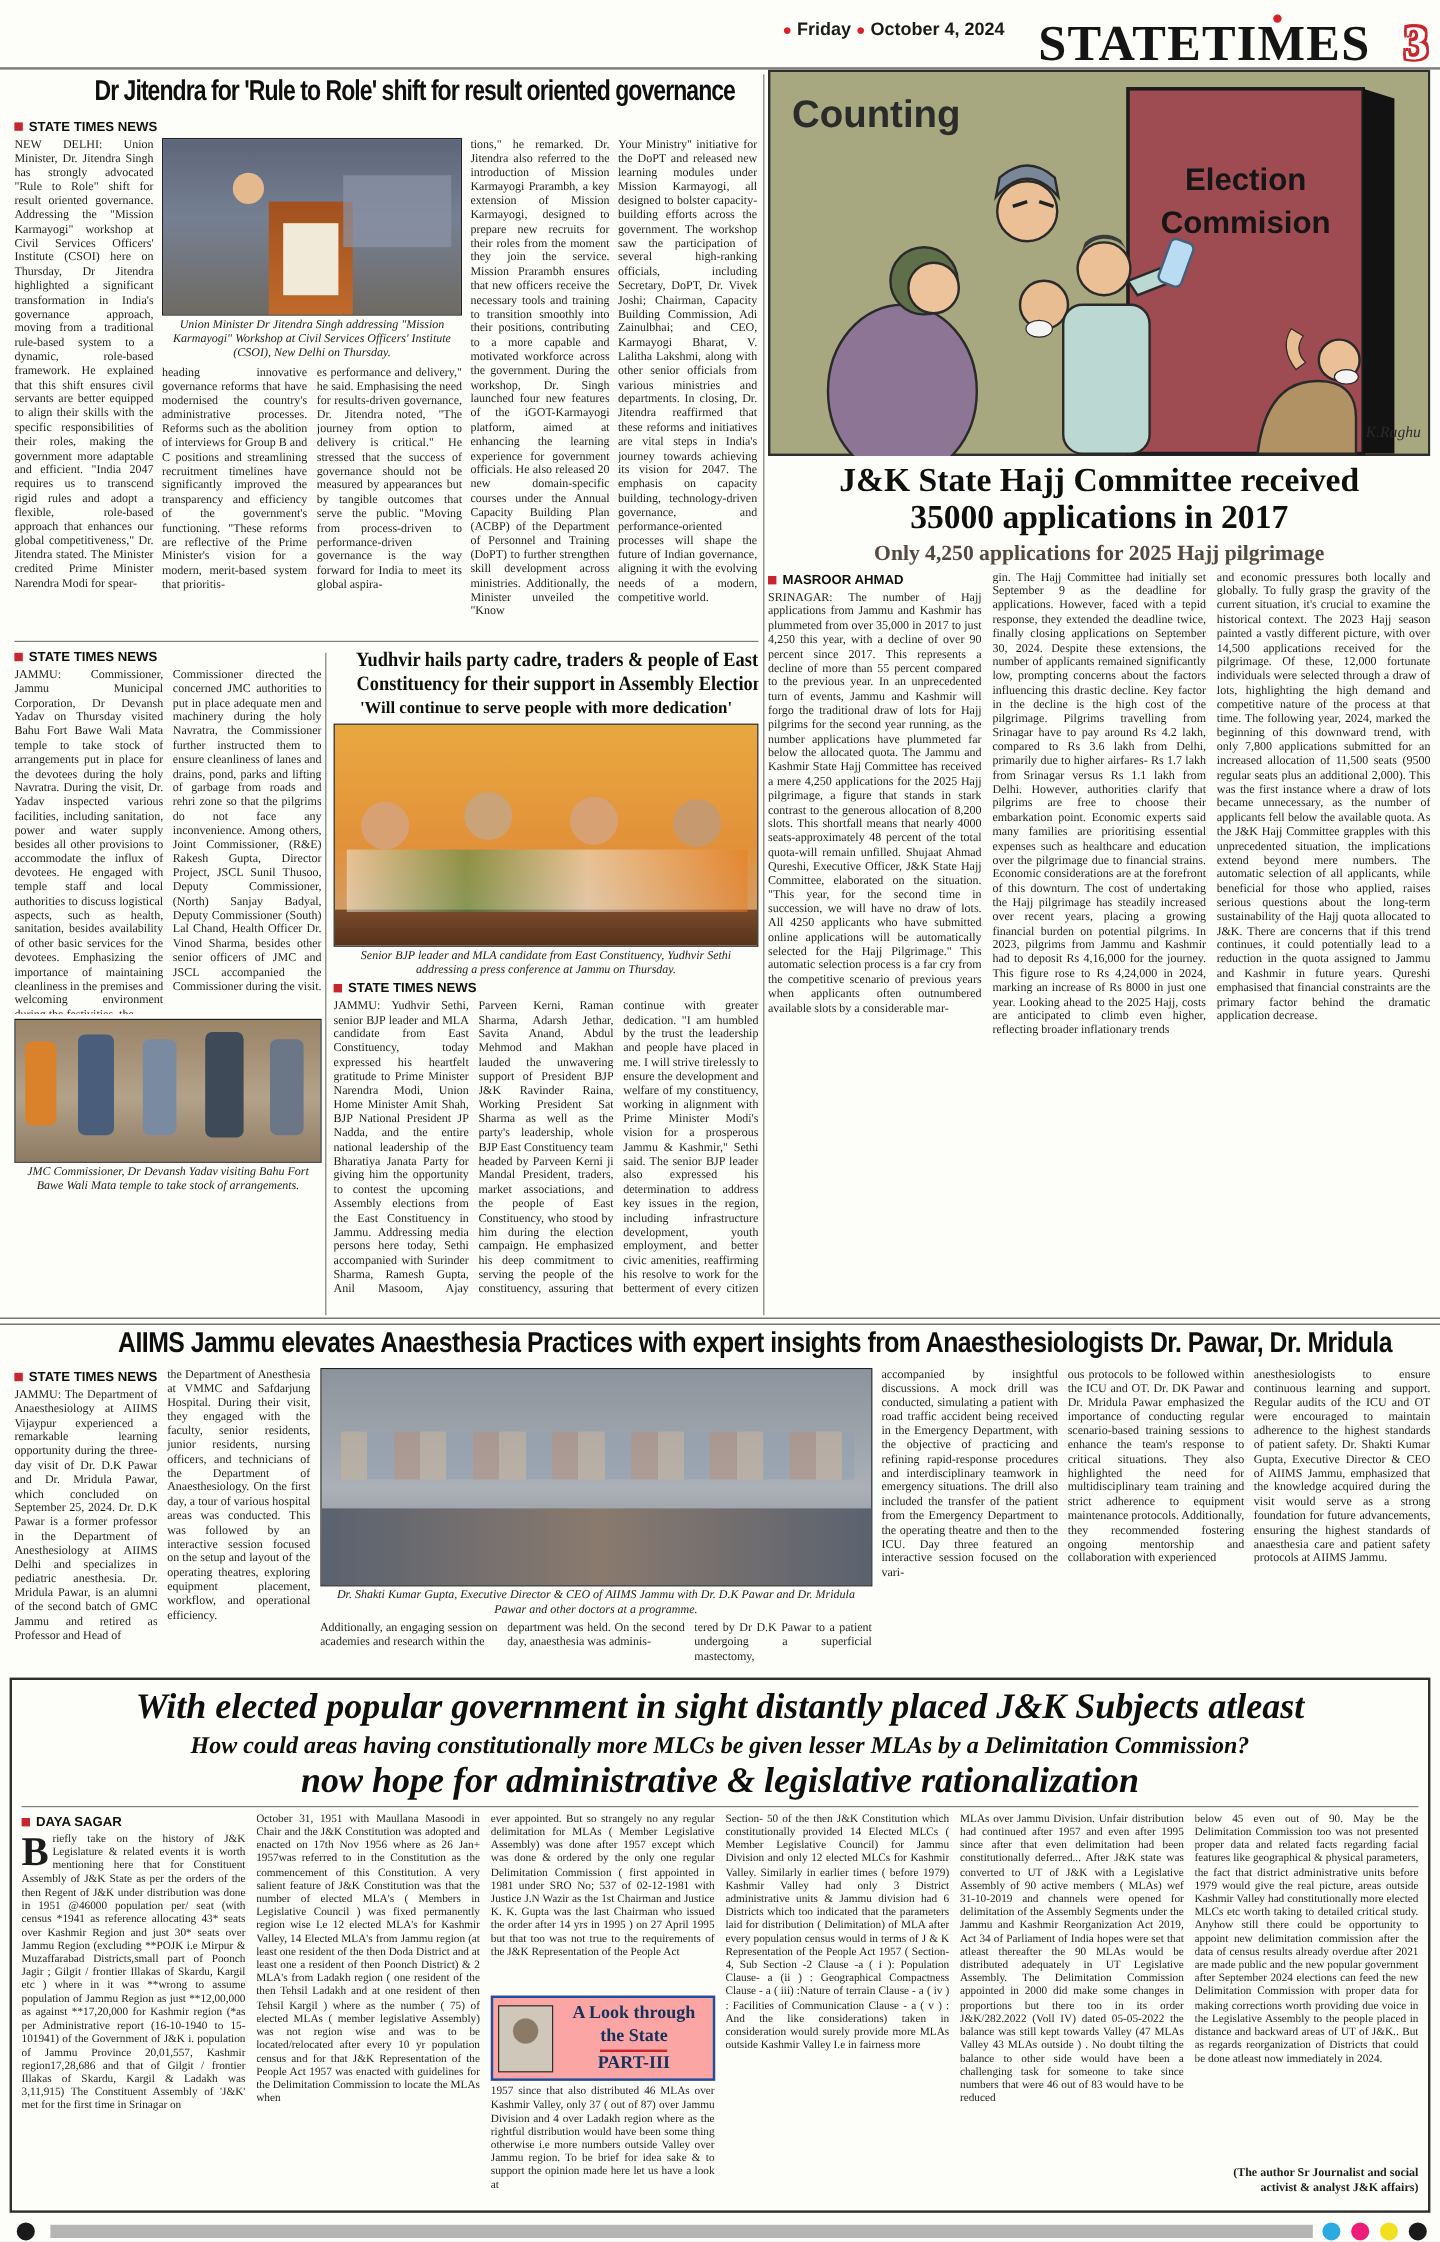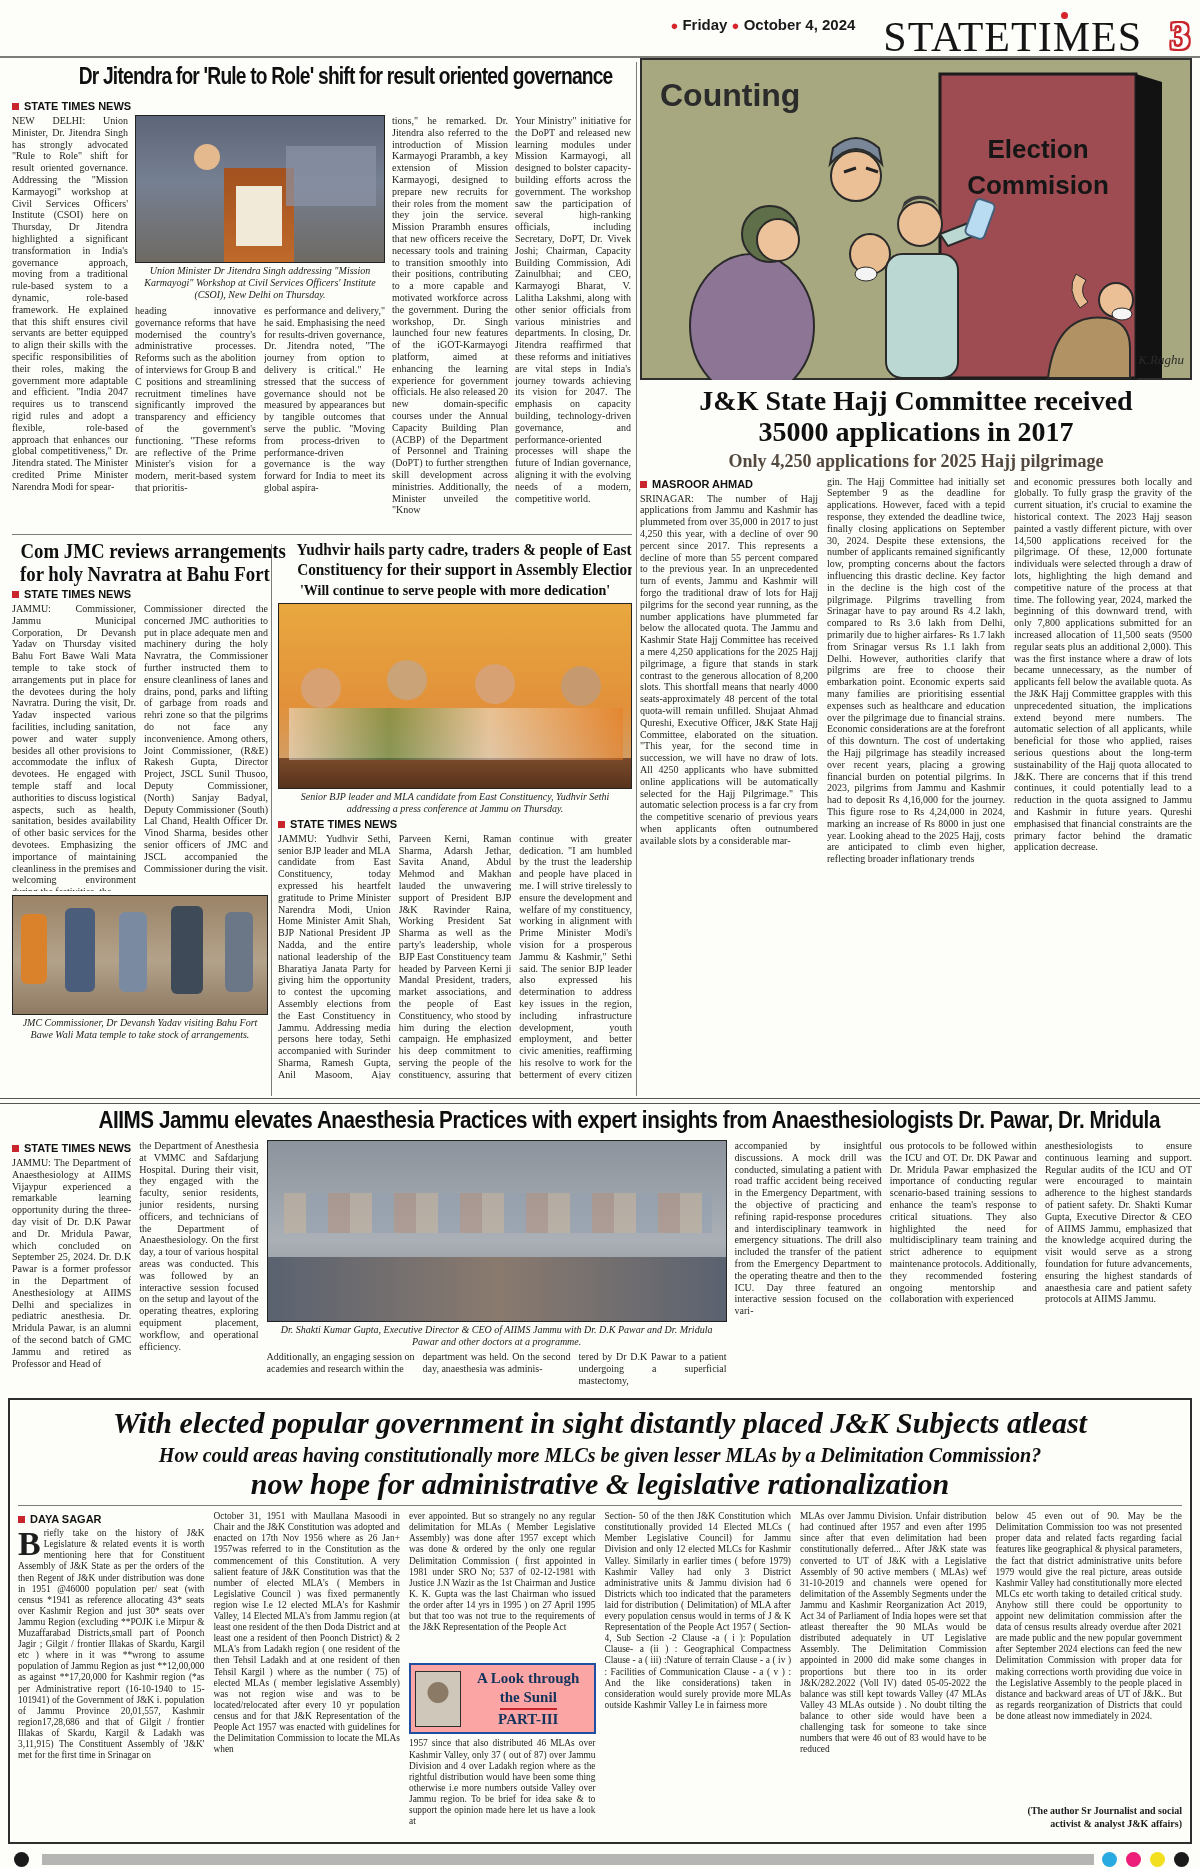--- a/index.html
+++ b/index.html
@@ -3,21 +3,21 @@
 <meta charset="utf-8">
 <style>
   html,body{margin:0;padding:0;background:#e8e8e4;}
   #page{position:relative;width:1200px;height:1868px;margin:0 auto;background:#fdfdfa;
         font-family:"Liberation Serif",serif;color:#1c1c1c;overflow:hidden;}
   .abs{position:absolute;}
   .rule{background:#7d7d78;}
   
   .dateline{font:700 15px "Liberation Sans",sans-serif;color:#1a1a1a;white-space:nowrap;}
   .dateline .dot{color:#d6232a;font-size:13px;}
-  .masthead{font-family:"Liberation Serif",serif;font-weight:400;font-size:42px;letter-spacing:1px;color:#151515;line-height:1;}
+  .masthead{font-family:"Liberation Serif",serif;font-weight:700;font-size:42px;letter-spacing:1px;color:#151515;line-height:1;}
   .mast-dot{position:absolute;width:7px;height:7px;border-radius:50%;background:#d6232a;}
   .pagenum{font:700 40px "Liberation Serif",serif;color:#fff;line-height:1;
            text-shadow:-2px -2px 0 #c9252c,2px -2px 0 #c9252c,-2px 2px 0 #c9252c,2px 2px 0 #c9252c,0 2px 0 #c9252c,0 -2px 0 #c9252c,2px 0 0 #c9252c,-2px 0 0 #c9252c;}
   
   .byline{font:700 11px "Liberation Sans",sans-serif;color:#111;margin:2px 0 3px 0;}
   .sq{display:inline-block;width:7px;height:7px;background:#c9252c;margin-right:5px;}
   .col{font:10px/1.18 "Liberation Serif",serif;text-align:justify;color:#1d1d1d;overflow:hidden;}
   .caption{font:italic 10px/1.2 "Liberation Serif",serif;text-align:center;color:#222;}
   .photo{border:1px solid #222;box-sizing:border-box;position:relative;overflow:hidden;}
   .hl-sans{font-family:"Liberation Sans",sans-serif;font-weight:700;color:#0f0f0f;}
@@ -144,24 +144,20 @@
       <div class="col" style="width:178px;height:596px;">gin. The Hajj Committee had initially set September 9 as the deadline for applications. However, faced with a tepid response, they extended the deadline twice, finally closing applications on September 30, 2024. Despite these extensions, the number of applicants remained significantly low, prompting concerns about the factors influencing this drastic decline. Key factor in the decline is the high cost of the pilgrimage. Pilgrims travelling from Srinagar have to pay around Rs 4.2 lakh, compared to Rs 3.6 lakh from Delhi, primarily due to higher airfares- Rs 1.7 lakh from Srinagar versus Rs 1.1 lakh from Delhi. However, authorities clarify that pilgrims are free to choose their embarkation point. Economic experts said many families are prioritising essential expenses such as healthcare and education over the pilgrimage due to financial strains. Economic considerations are at the forefront of this downturn. The cost of undertaking the Hajj pilgrimage has steadily increased over recent years, placing a growing financial burden on potential pilgrims. In 2023, pilgrims from Jammu and Kashmir had to deposit Rs 4,16,000 for the journey. This figure rose to Rs 4,24,000 in 2024, marking an increase of Rs 8000 in just one year. Looking ahead to the 2025 Hajj, costs are anticipated to climb even higher, reflecting broader inflationary trends</div>
       <div class="col" style="width:178px;height:596px;">and economic pressures both locally and globally. To fully grasp the gravity of the current situation, it's crucial to examine the historical context. The 2023 Hajj season painted a vastly different picture, with over 14,500 applications received for the pilgrimage. Of these, 12,000 fortunate individuals were selected through a draw of lots, highlighting the high demand and competitive nature of the process at that time. The following year, 2024, marked the beginning of this downward trend, with only 7,800 applications submitted for an increased allocation of 11,500 seats (9500 regular seats plus an additional 2,000). This was the first instance where a draw of lots became unnecessary, as the number of applicants fell below the available quota. As the J&amp;K Hajj Committee grapples with this unprecedented situation, the implications extend beyond mere numbers. The automatic selection of all applicants, while beneficial for those who applied, raises serious questions about the long-term sustainability of the Hajj quota allocated to J&amp;K. There are concerns that if this trend continues, it could potentially lead to a reduction in the quota assigned to Jammu and Kashmir in future years. Qureshi emphasised that financial constraints are the primary factor behind the dramatic application decrease.</div>
     </div>
   </div>
 
   <div class="abs rule" style="left:12px;top:534px;width:620px;height:1px;"></div>
   <div class="abs rule" style="left:271px;top:544px;width:1px;height:552px;"></div>
   <div class="abs rule" style="left:636px;top:62px;width:1px;height:1034px;"></div>
 
   <div class="abs" style="left:12px;top:540px;width:256px;">
-    <div class="center">
-      <span class="hl-serif nowrapline" style="font-size:20px;line-height:1.15;transform:scaleX(.94);">Com JMC reviews arrangements</span><br>
-      <span class="hl-serif nowrapline" style="font-size:20px;line-height:1.15;transform:scaleX(.94);">for holy Navratra at Bahu Fort</span>
-    </div>
     <div class="byline">
       <span class="sq"></span><span>STATE TIMES NEWS</span>
     </div>
     <div id="jmc-cols">
       <div class="col" style="width:124px;height:288px;">JAMMU: Commissioner, Jammu Municipal Corporation, Dr Devansh Yadav on Thursday visited Bahu Fort Bawe Wali Mata temple to take stock of arrangements put in place for the devotees during the holy Navratra. During the visit, Dr. Yadav inspected various facilities, including sanitation, power and water supply besides all other provisions to accommodate the influx of devotees. He engaged with temple staff and local authorities to discuss logistical aspects, such as health, sanitation, besides availability of other basic services for the devotees. Emphasizing the importance of maintaining cleanliness in the premises and welcoming environment during the festivities, the</div>
       <div class="col" style="width:124px;height:288px;">Commissioner directed the concerned JMC authorities to put in place adequate men and machinery during the holy Navratra, the Commissioner further instructed them to ensure cleanliness of lanes and drains, pond, parks and lifting of garbage from roads and rehri zone so that the pilgrims do not face any inconvenience. Among others, Joint Commissioner, (R&amp;E) Rakesh Gupta, Director Project, JSCL Sunil Thusoo, Deputy Commissioner, (North) Sanjay Badyal, Deputy Commissioner (South) Lal Chand, Health Officer Dr. Vinod Sharma, besides other senior officers of JMC and JSCL accompanied the Commissioner during the visit.</div>
     </div>
     <div class="photo" style="width:256px;height:120px;margin-top:4px;background:linear-gradient(180deg,#9b8468 0%,#b3a28a 55%,#8f7a63 100%);">
       <div style="position:absolute;left:8px;top:18px;width:26px;height:70px;background:#d9822b;border-radius:6px;"></div>
       <div style="position:absolute;left:52px;top:12px;width:30px;height:84px;background:#4a5d7a;border-radius:6px;"></div>
@@ -246,21 +242,21 @@
             <span class="dropcap">B</span><span>riefly take on the history of J&amp;K Legislature &amp; related events it is worth mentioning here that for Constituent Assembly of J&amp;K State as per the orders of the then Regent of J&amp;K under distribution was done in 1951 @46000 population per/ seat (with census *1941 as reference allocating 43* seats over Kashmir Region and just 30* seats over Jammu Region (excluding **POJK i.e Mirpur &amp; Muzaffarabad Districts,small part of Poonch Jagir ; Gilgit / frontier Illakas of Skardu, Kargil etc ) where in it was **wrong to assume population of Jammu Region as just **12,00,000 as against **17,20,000 for Kashmir region (*as per Administrative report (16-10-1940 to 15-101941) of the Government of J&amp;K i. population of Jammu Province 20,01,557, Kashmir region17,28,686 and that of Gilgit / frontier Illakas of Skardu, Kargil &amp; Ladakh was 3,11,915) The Constituent Assembly of 'J&amp;K' met for the first time in Srinagar on</span>
           </div>
         </div>
         <div class="dcol" style="width:188px;height:318px;">October 31, 1951 with Maullana Masoodi in Chair and the J&amp;K Constitution was adopted and enacted on 17th Nov 1956 where as 26 Jan+ 1957was referred to in the Constitution as the commencement of this Constitution. A very salient feature of J&amp;K Constitution was that the number of elected MLA's ( Members in Legislative Council ) was fixed permanently region wise I.e 12 elected MLA's for Kashmir Valley, 14 Elected MLA's from Jammu region (at least one resident of the then Doda District and at least one a resident of then Poonch District) &amp; 2 MLA's from Ladakh region ( one resident of the then Tehsil Ladakh and at one resident of then Tehsil Kargil ) where as the number ( 75) of elected MLAs ( member legislative Assembly) was not region wise and was to be located/relocated after every 10 yr population census and for that J&amp;K Representation of the People Act 1957 was enacted with guidelines for the Delimitation Commission to locate the MLAs when</div>
         <div style="width:188px;">
           <div class="dcol" style="height:148px;">ever appointed. But so strangely no any regular delimitation for MLAs ( Member Legislative Assembly) was done after 1957 except which was done &amp; ordered by the only one regular Delimitation Commission ( first appointed in 1981 under SRO No; 537 of 02-12-1981 with Justice J.N Wazir as the 1st Chairman and Justice K. K. Gupta was the last Chairman who issued the order after 14 yrs in 1995 ) on 27 April 1995 but that too was not true to the requirements of the J&amp;K Representation of the People Act</div>
           <div id="mist-box">
             <div style="width:44px;height:54px;border:1px solid #2e2e2e;background:radial-gradient(circle at 50% 38%,#8a7a66 0 10px,#cfc7ba 11px);"></div>
             <div id="mist-text">
               <span>A Look through</span><br>
-              <span class="r">the Sunil</span><br>
+              <span class="r">the State</span><br>
               <span>PART-III</span>
             </div>
           </div>
           <div class="dcol" style="height:92px;">1957 since that also distributed 46 MLAs over Kashmir Valley, only 37 ( out of 87) over Jammu Division and 4 over Ladakh region where as the rightful distribution would have been some thing otherwise i.e more numbers outside Valley over Jammu region. To be brief for idea sake &amp; to support the opinion made here let us have a look at</div>
         </div>
         <div class="dcol" style="width:188px;height:318px;">Section- 50 of the then J&amp;K Constitution which constitutionally provided 14 Elected MLCs ( Member Legislative Council) for Jammu Division and only 12 elected MLCs for Kashmir Valley. Similarly in earlier times ( before 1979) Kashmir Valley had only 3 District administrative units &amp; Jammu division had 6 Districts which too indicated that the parameters laid for distribution ( Delimitation) of MLA after every population census would in terms of J &amp; K Representation of the People Act 1957 ( Section- 4, Sub Section -2 Clause -a ( i ): Population Clause- a (ii ) : Geographical Compactness Clause - a ( iii) :Nature of terrain Clause - a ( iv ) : Facilities of Communication Clause - a ( v ) : And the like considerations) taken in consideration would surely provide more MLAs outside Kashmir Valley I.e in fairness more</div>
         <div class="dcol" style="width:188px;height:318px;">MLAs over Jammu Division. Unfair distribution had continued after 1957 and even after 1995 since after that even delimitation had been constitutionally deferred... After J&amp;K state was converted to UT of J&amp;K with a Legislative Assembly of 90 active members ( MLAs) wef 31-10-2019 and channels were opened for delimitation of the Assembly Segments under the Jammu and Kashmir Reorganization Act 2019, Act 34 of Parliament of India hopes were set that atleast thereafter the 90 MLAs would be distributed adequately in UT Legislative Assembly. The Delimitation Commission appointed in 2000 did make some changes in proportions but there too in its order J&amp;K/282.2022 (Voll IV) dated 05-05-2022 the balance was still kept towards Valley (47 MLAs Valley 43 MLAs outside ) . No doubt tilting the balance to other side would have been a challenging task for someone to take since numbers that were 46 out of 83 would have to be reduced</div>
         <div style="width:188px;">
           <div class="dcol" style="height:292px;">below 45 even out of 90. May be the Delimitation Commission too was not presented proper data and related facts regarding facial features like geographical &amp; physical parameters, the fact that district administrative units before 1979 would give the real picture, areas outside Kashmir Valley had constitutionally more elected MLCs etc worth taking to detailed critical study. Anyhow still there could be opportunity to appoint new delimitation commission after the data of census results already overdue after 2021 are made public and the new popular government after September 2024 elections can feed the new Delimitation Commission with proper data for making corrections worth providing due voice in the Legislative Assembly to the people placed in distance and backward areas of UT of J&amp;K.. But as regards reorganization of Districts that could be done atleast now immediately in 2024.</div>
           <div class="endnote">(The author Sr Journalist and social activist &amp; analyst J&amp;K affairs)</div>

